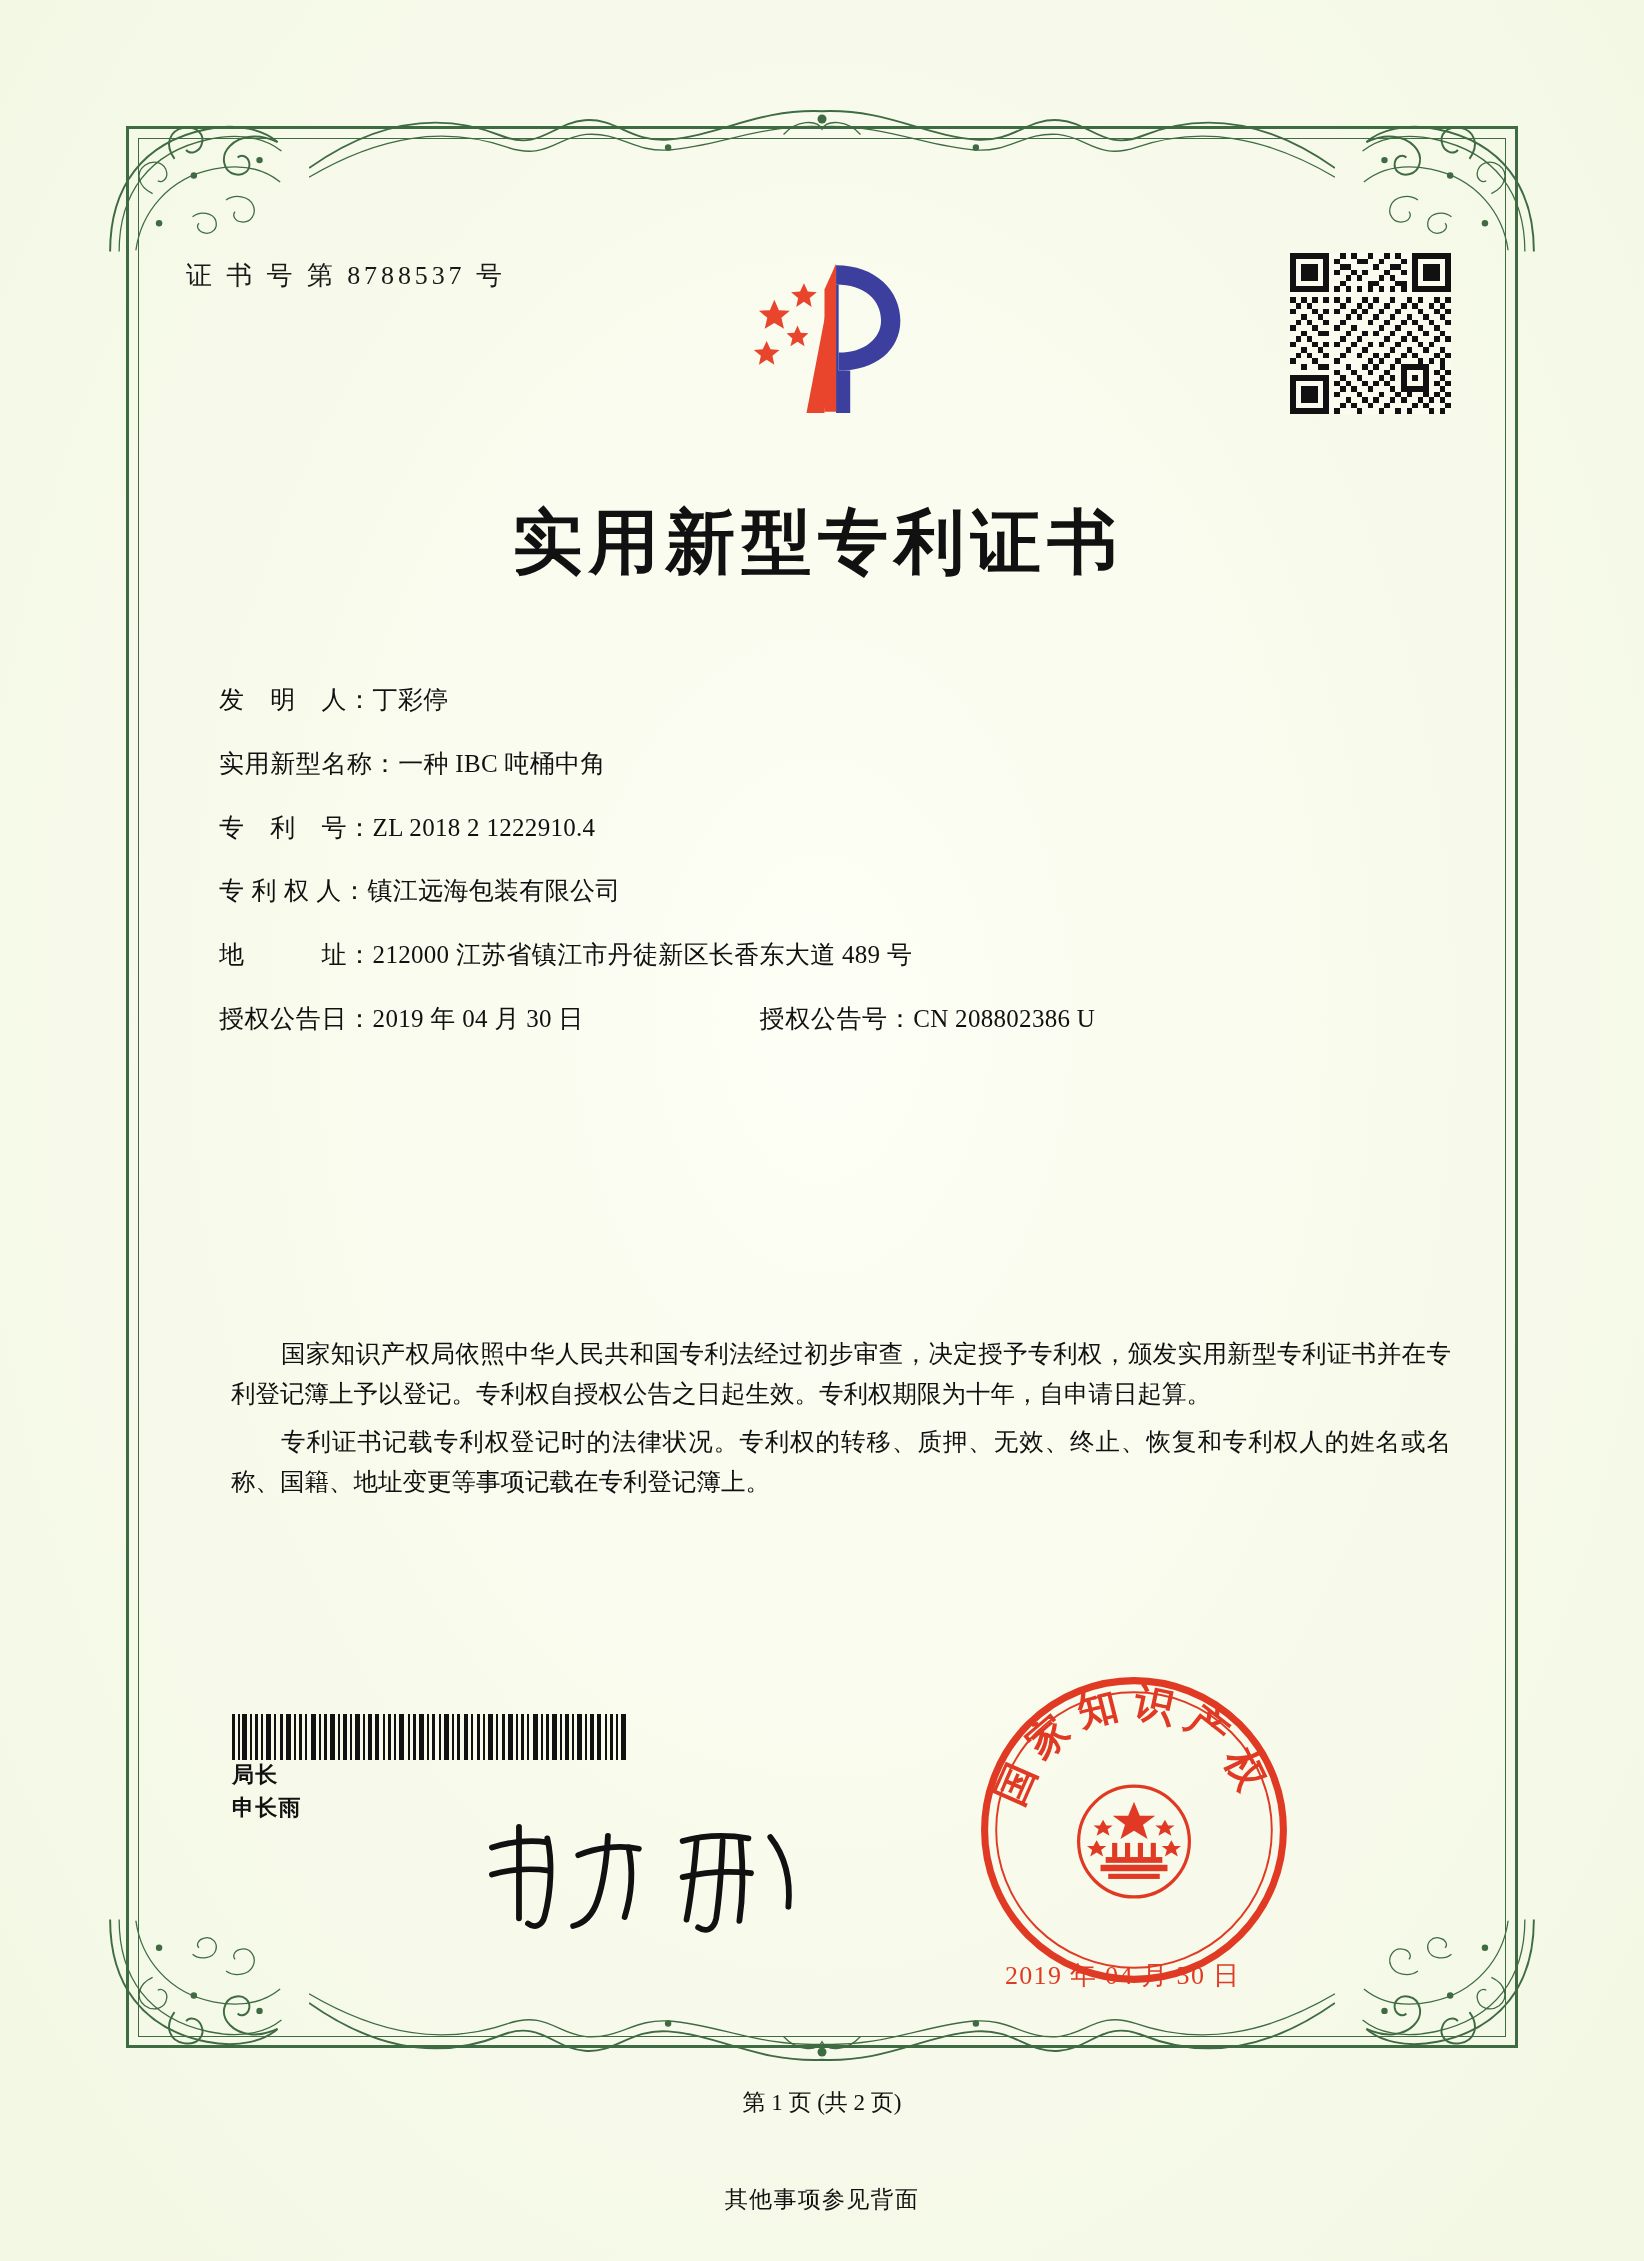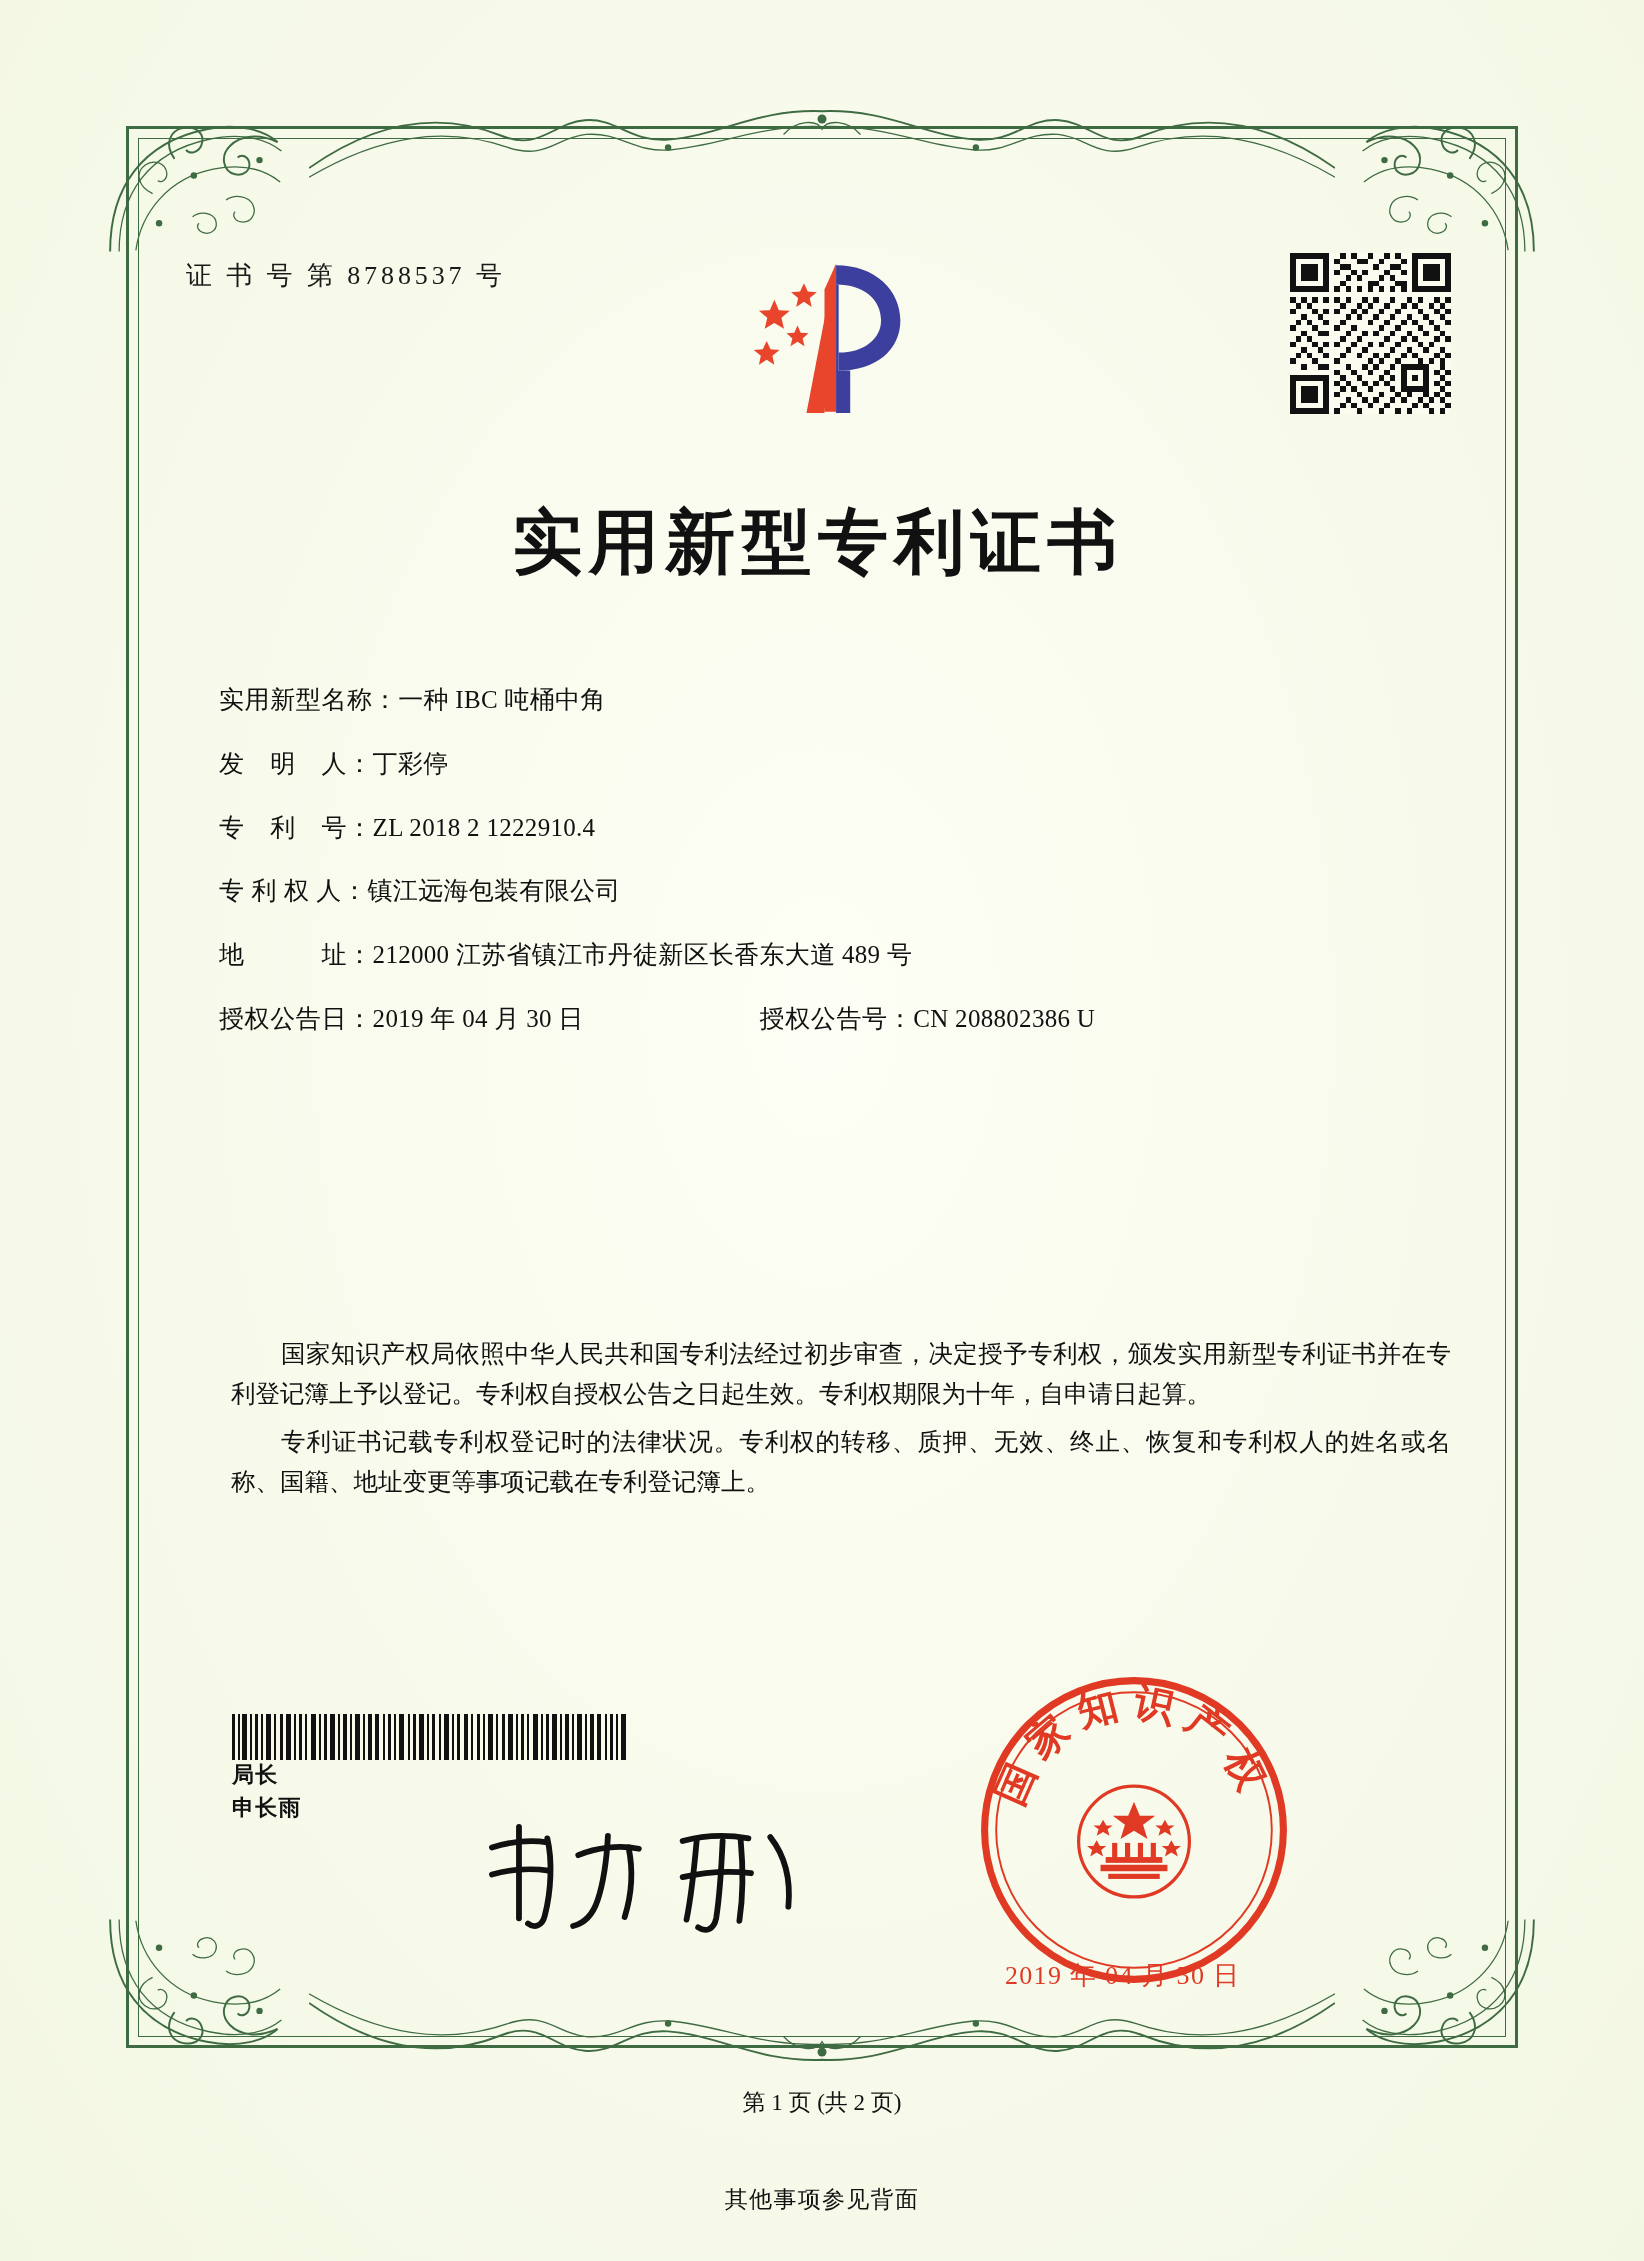--- a/index.html
+++ b/index.html
@@ -618,26 +618,26 @@
           <rect x="25" y="28" width="1" height="1"></rect>
         <rect x="27" y="28" width="1" height="1"></rect>
       </g>
     </svg>
   </div>
 
   <div class="title">实用新型专利证书</div>
 
   <div class="fields">
     <div class="field-row">
+      <span class="field-label">发　明　人：</span>
+      <span class="field-value">丁彩停</span>
+    </div>
+    <div class="field-row">
       <span class="field-label">实用新型名称：</span>
       <span class="field-value">一种 IBC 吨桶中角</span>
-    </div>
-    <div class="field-row">
-      <span class="field-label">发　明　人：</span>
-      <span class="field-value">丁彩停</span>
     </div>
     <div class="field-row">
       <span class="field-label">专　利　号：</span>
       <span class="field-value">ZL 2018 2 1222910.4</span>
     </div>
     <div class="field-row">
       <span class="field-label">专 利 权 人：</span>
       <span class="field-value">镇江远海包装有限公司</span>
     </div>
     <div class="field-row">

